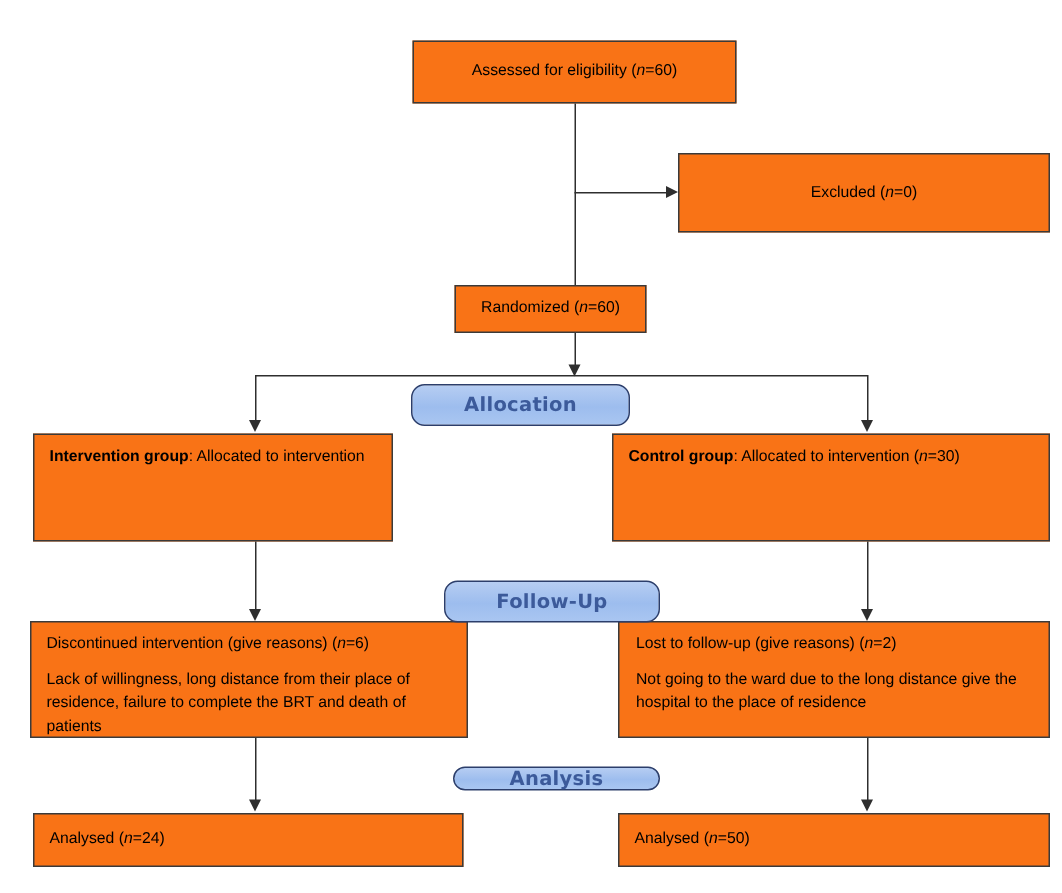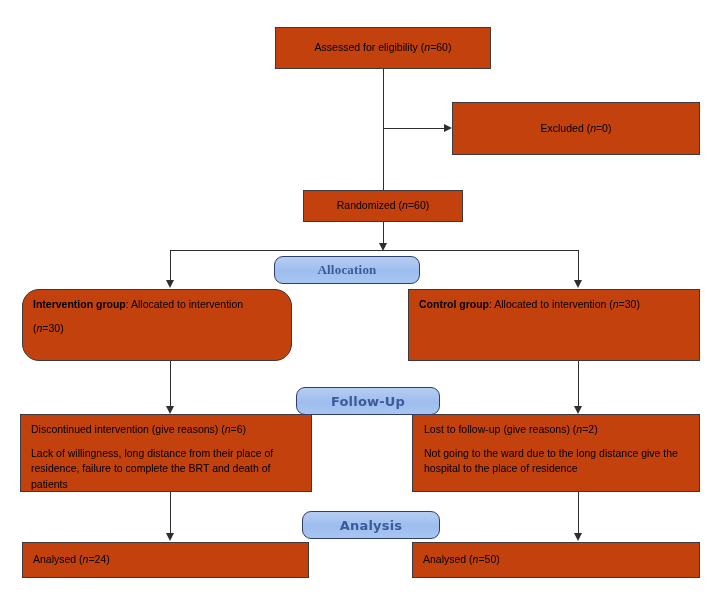--- a/index.html
+++ b/index.html
@@ -14,21 +14,21 @@
     background: #ffffff;
     font-family: "Liberation Sans", sans-serif;
     overflow: hidden;
     box-sizing: border-box;
   }
   
   .box {
     position: absolute;
     box-sizing: border-box;
     border: 1.4px solid #3a3a3a;
-    background: #c2410c;
+    background: #f97316;
     color: #000000;
     font-size: 10.5px;
     line-height: 1.45;
     padding: 7px 10px;
   }
   .box.center {
     display: flex;
     align-items: center;
     justify-content: center;
     text-align: center;
@@ -93,45 +93,42 @@
 
   <div class="hline" style="left:383px; top:128px; width:61px;"></div>
   <div class="arrow-right" style="left:444px; top:124px;"></div>
 
   <div class="box center" style="left:452px; top:102px; width:248px; height:53px;text-align:center;">
     <span>
       <span>Excluded (</span><span class="n">n</span><span>=0)</span>
     </span>
   </div>
 
-  <div class="box center" style="left:303px; top:190px; width:160px; height:32px;">
+  <div class="box center" style="left:303px; top:190px; width:128px; height:32px;">
     <span>
       <span>Randomized (</span><span class="n">n</span><span>=60)</span>
     </span>
   </div>
 
   <div class="vline" style="left:383px; top:222px; height:22px;"></div>
   <div class="arrow-down" style="left:379px; top:243px;"></div>
 
   <div class="hline" style="left:170px; top:250px; width:408px;"></div>
   <div class="vline" style="left:170px; top:250px; height:31px;"></div>
   <div class="arrow-down" style="left:166px; top:280px;"></div>
   <div class="vline" style="left:578px; top:250px; height:31px;"></div>
   <div class="arrow-down" style="left:574px; top:280px;"></div>
 
-  <div class="pill" style="left:274px; top:256px; width:146px; height:28px;font-family:Liberation Serif, serif;">
+  <div class="pill" style="left:274px; top:256px; width:146px; height:28px;">
     <span>Allocation</span>
   </div>
 
-  <div class="box" style="left:22px; top:289px; width:270px; height:72px;border-radius:17px;">
+  <div class="box" style="left:22px; top:289px; width:240px; height:72px;">
     <div class="para">
       <b>Intervention group</b><span>: Allocated to intervention</span>
-    </div>
-    <div class="para">
-      (<span class="n">n</span><span>=30)</span>
     </div>
   </div>
 
   <div class="box" style="left:408px; top:289px; width:292px; height:72px;">
     <div class="para">
       <b>Control group</b><span>: Allocated to intervention (</span><span class="n">n</span><span>=30)</span>
     </div>
   </div>
 
   <div class="vline" style="left:170px; top:361px; height:46px;"></div>
@@ -155,21 +152,21 @@
       <span>Lost to follow-up (give reasons) (</span><span class="n">n</span><span>=2)</span>
     </div>
     <div class="para">Not going to the ward due to the long distance give the hospital to the place of residence</div>
   </div>
 
   <div class="vline" style="left:170px; top:492px; height:42px;"></div>
   <div class="arrow-down" style="left:166px; top:533px;"></div>
   <div class="vline" style="left:578px; top:492px; height:42px;"></div>
   <div class="arrow-down" style="left:574px; top:533px;"></div>
 
-  <div class="pill" style="left:302px; top:511px; width:138px; height:28px;">
+  <div class="pill" style="left:302px; top:511px; width:138px; height:16px;">
     <span>Analysis</span>
   </div>
 
   <div class="box" style="left:22px; top:542px; width:287px; height:36px; display:flex; align-items:center;">
     <span>
       <span>Analysed (</span><span class="n">n</span><span>=24)</span>
     </span>
   </div>
 
   <div class="box" style="left:412px; top:542px; width:288px; height:36px; display:flex; align-items:center;">

